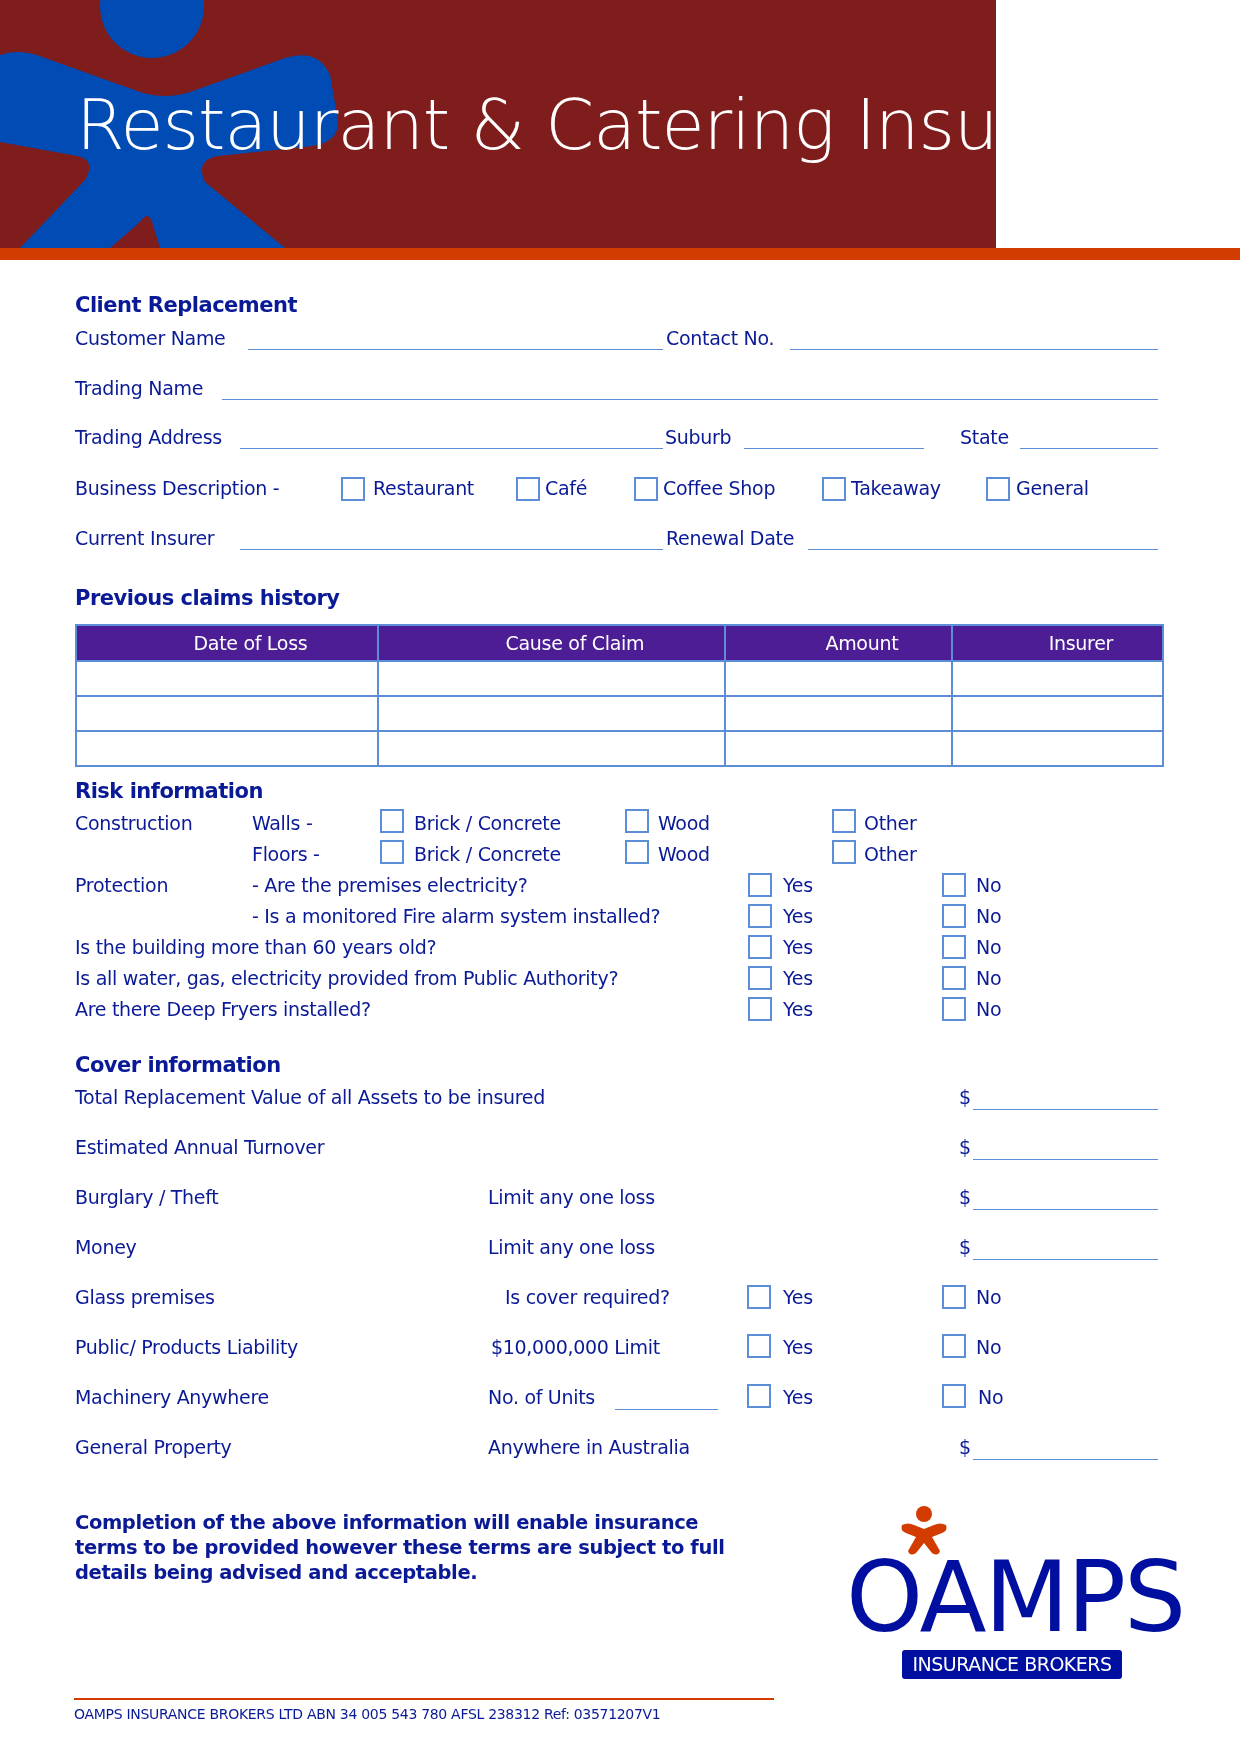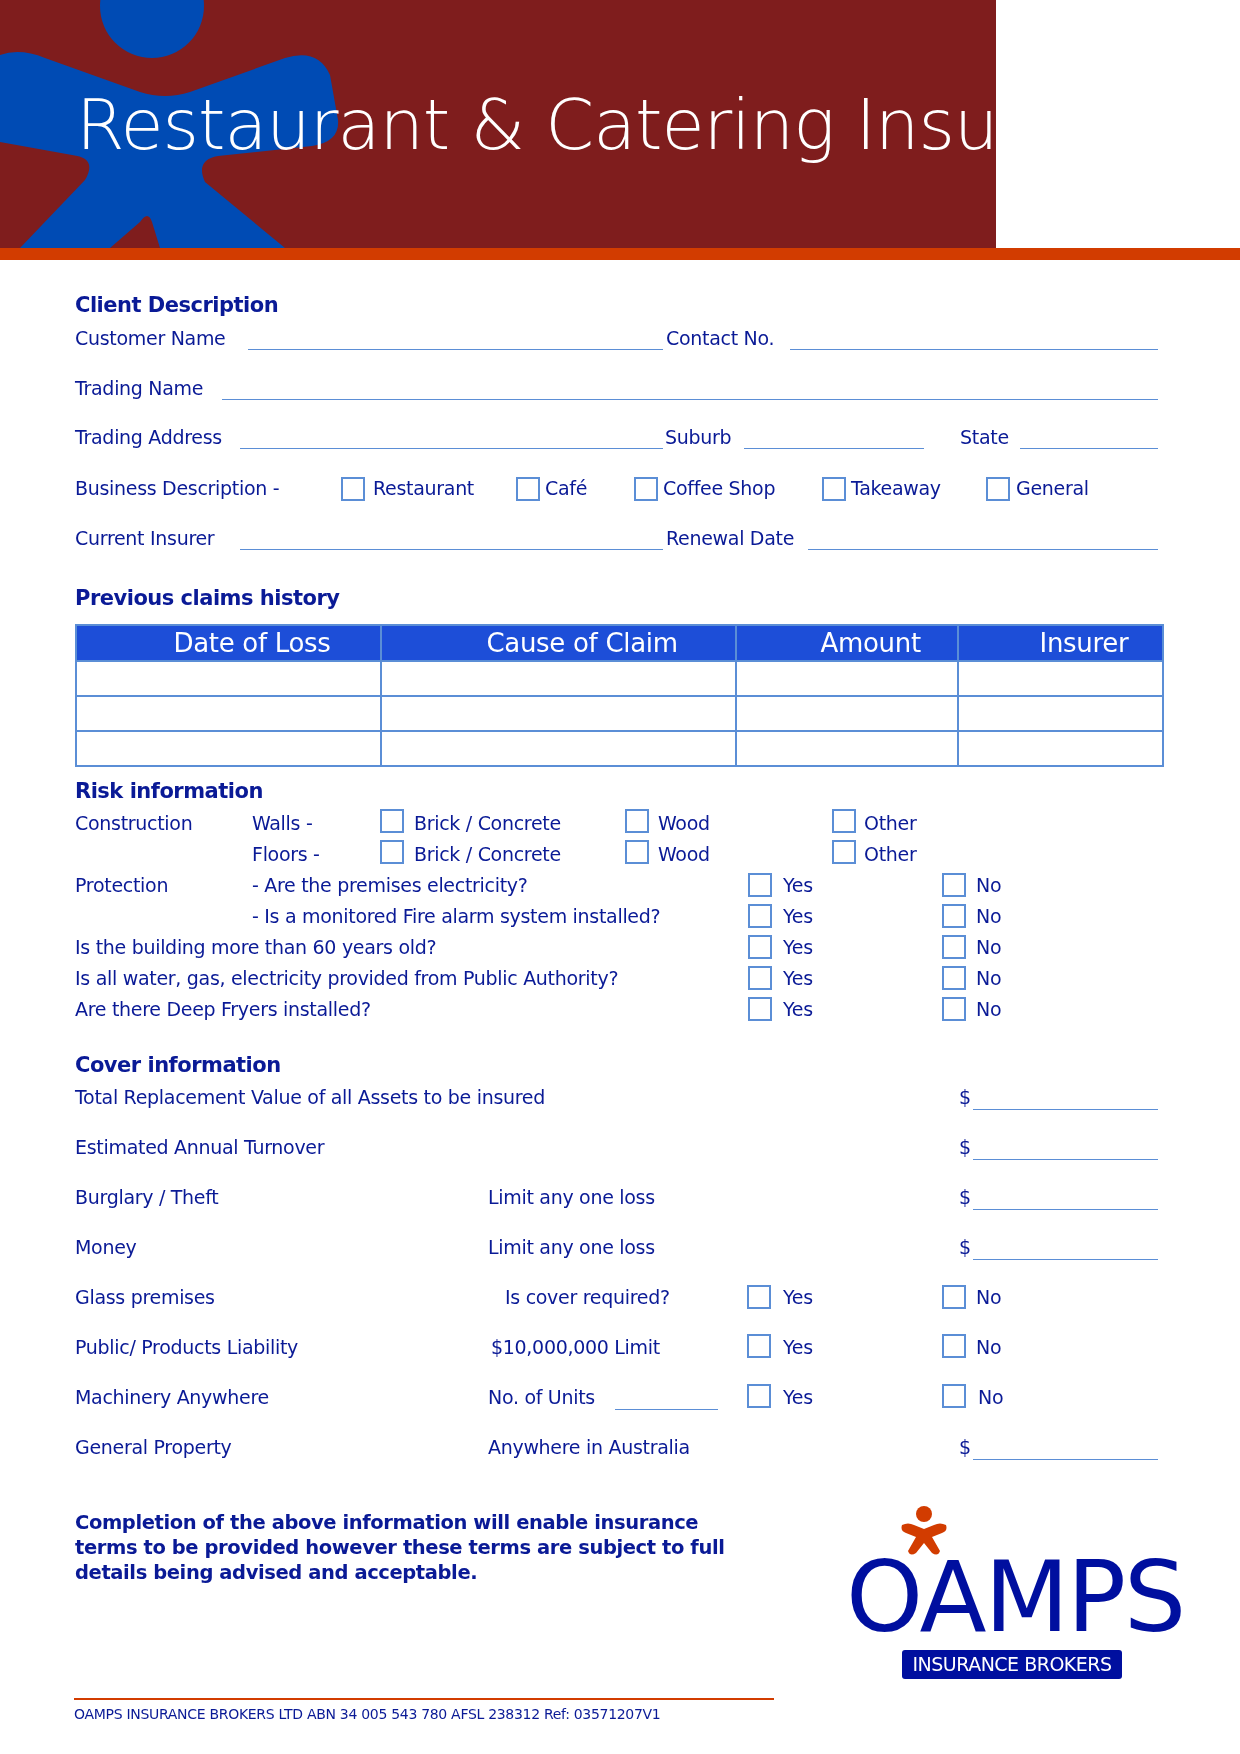--- a/index.html
+++ b/index.html
@@ -9,21 +9,21 @@
   #header { left:0; top:0; width:996px; height:248px; background:#7f1d1d; overflow:hidden; }
   #header-band { left:0; top:248px; width:1240px; height:12px; background:#d23c00; }
   #header svg { position:absolute; left:0; top:0; }
   .title-line { position:absolute; left:76px; color:#fff; font-size:70px; font-weight:300;
                 font-family:"DejaVu Sans", sans-serif; letter-spacing:-1px; white-space:nowrap; }
   .section-title { position:absolute; left:75px; font-weight:bold; font-size:21px; color:#0a1a96; letter-spacing:-0.5px; }
   .lbl { position:absolute; font-size:19px; color:#0a1a96; white-space:nowrap; letter-spacing:-0.3px; }
   .uline { position:absolute; height:0; border-bottom:1.5px solid #5b8ed6; }
   .cb { position:absolute; width:24px; height:24px; border:2px solid #5b8ed6; box-sizing:border-box; background:#fff; cursor:pointer; }
   table#claims { position:absolute; left:75px; top:624px; width:1089px; border-collapse:collapse; }
-  #claims th { background:#1d4ed8; color:#fff; font-weight:normal; font-size:26px; height:32px;
+  #claims th { background:#4c1d95; color:#fff; font-weight:normal; font-size:19px; height:32px;
                border:2px solid #5b8ed6; letter-spacing:-0.3px;padding-left:48px; }
   #claims td { height:31px; border:2px solid #5b8ed6; background:#fff; }
   .disclaimer { position:absolute; left:75px; top:1510px; width:680px; font-weight:bold; font-size:19.5px;
                 line-height:25px; color:#0a1a96; letter-spacing:-0.4px; }
   #footer-rule { left:74px; top:1698px; width:700px; height:2px; background:#d23c00; }
   #footer-text { left:74px; top:1706px; font-size:14px; color:#0a1a96; letter-spacing:-0.3px; }
   #logo-word { left:846px; top:1548px; font-size:98px; color:#000f9f; letter-spacing:-2px; font-family:"DejaVu Sans", sans-serif; line-height:1; }
   #logo-badge { left:902px; top:1650px; width:220px; height:29px; background:#000f9f; color:#fff; font-size:19px;
                 text-align:center; line-height:29px; border-radius:3px; letter-spacing:-0.5px; }
   #logo-figure { left:900px; top:1505px; }
@@ -35,21 +35,21 @@
   <svg width="1240" height="248">
     <g fill="#004bb4">
       <circle cx="152" cy="6" r="52"></circle>
       <path d="M0,55 Q20,48 45,58 L140,92 Q165,100 190,92 L285,58 Q318,48 330,75 L338,120 Q340,142 312,146 L218,156 Q195,160 205,182 L285,248 L160,248 L152,222 Q148,210 140,222 L110,248 L20,248 L85,180 Q98,158 72,155 L0,142 Z"></path>
     </g>
   </svg>
   <div class="title-line" style="top:84px">Restaurant &amp; Catering Insurance</div>
 </div>
 <div id="header-band" class="abs"></div>
 
-<div class="section-title" style="top:293px">Client Description</div>
+<div class="section-title" style="top:293px">Client Replacement</div>
 
 <div class="lbl" style="left:75px;top:327px">Customer Name</div>
 <div class="uline" style="left:248px;top:349px;width:415px"></div>
 <div class="lbl" style="left:666px;top:327px">Contact No.</div>
 <div class="uline" style="left:790px;top:349px;width:368px"></div>
 
 <div class="lbl" style="left:75px;top:377px">Trading Name</div>
 <div class="uline" style="left:222px;top:399px;width:936px"></div>
 
 <div class="lbl" style="left:75px;top:426px">Trading Address</div>

